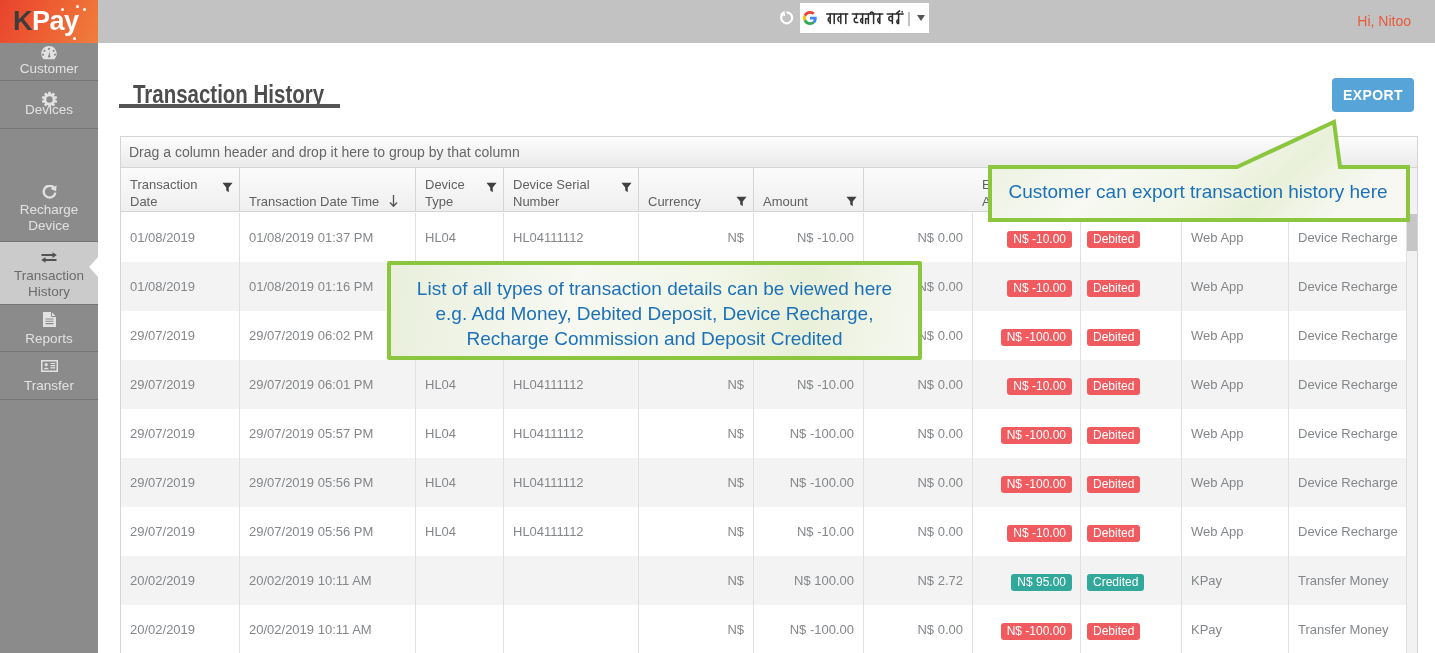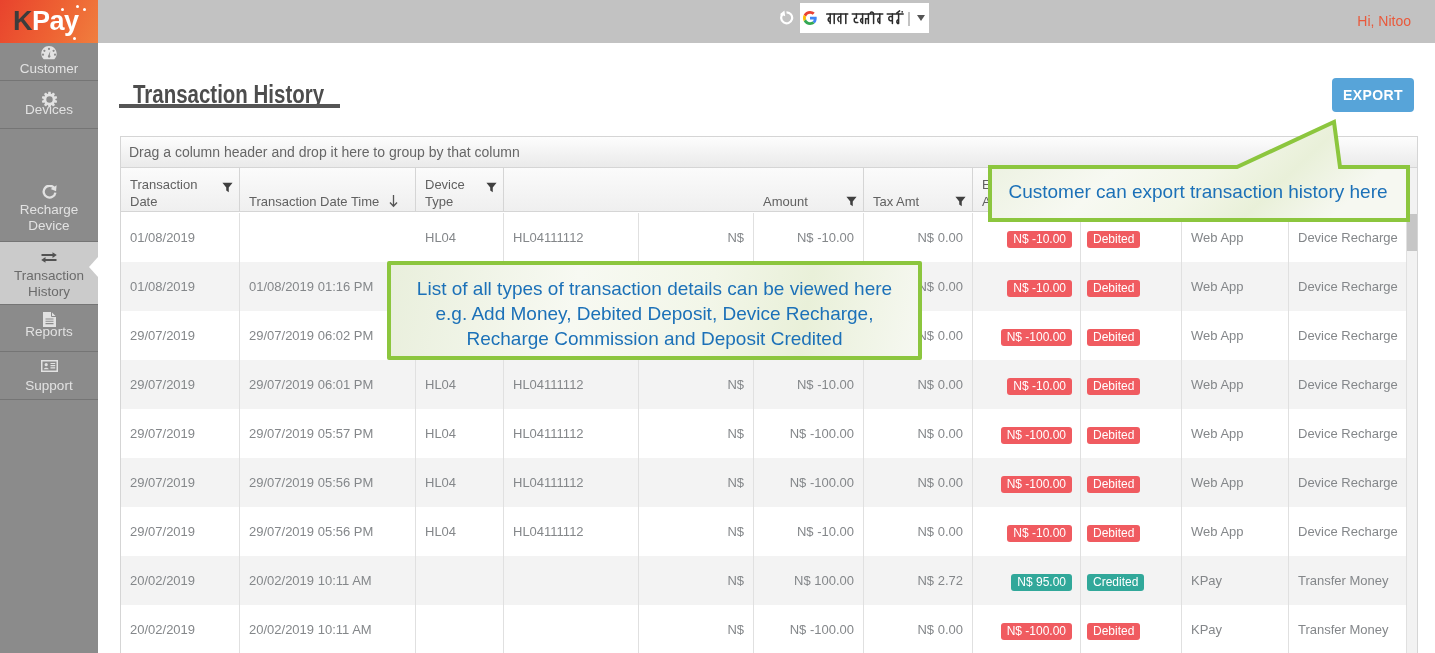--- a/index.html
+++ b/index.html
@@ -157,30 +157,30 @@
           </svg></div>
         <div class="lb" style="top:26px">Transaction</div>
         <div class="lb" style="top:42px">History</div>
       </div>
       <div class="sitem" style="top: 262px; height: 47px;">
         <div class="ic" style="top:7px"><svg width="13" height="15" viewBox="0 0 13 15">
             <path d="M0 0 H8.5 L13 4.5 V15 H0 Z" fill="#e2e2e2"></path>
             <path d="M8.5 0 L8.5 4.5 L13 4.5" fill="none" stroke="#8b8b8b" stroke-width="1"></path>
             <path d="M2.5 7 H10.5 M2.5 9.3 H10.5 M2.5 11.6 H10.5" stroke="#8b8b8b" stroke-width="1.1"></path>
           </svg></div>
-        <div class="lb" style="top:19px">Reports</div>
+        <div class="lb" style="top:26px">Reports</div>
       </div>
       <div class="sitem" style="top: 309px; height: 48px;">
         <div class="ic" style="top:8px"><svg width="17" height="12" viewBox="0 0 17 12">
             <path d="M0 0 H17 V12 H0 Z M1.5 1.5 V10.5 H15.5 V1.5 Z" fill="#e2e2e2" fill-rule="evenodd"></path>
             <circle cx="5.2" cy="4.7" r="1.6" fill="#e2e2e2"></circle>
             <path d="M2.7 9.3 C2.7 7.2 7.7 7.2 7.7 9.3 Z" fill="#e2e2e2"></path>
             <path d="M9.5 3.5 H14.2 M9.5 5.7 H14.2 M9.5 7.9 H14.2" stroke="#e2e2e2" stroke-width="1.2"></path>
           </svg></div>
-        <div class="lb" style="top:26px">Support</div>
+        <div class="lb" style="top:26px">Transfer</div>
       </div>
     </div>
   <div id="notch"></div>
 
   <div id="title">Transaction History</div>
   <div id="titleline"></div>
   <div id="export">EXPORT</div>
 
   <div id="grid">
     <div id="dragbar">Drag a column header and drop it here to group by that column</div>
@@ -197,32 +197,39 @@
               <path d="M4.5 0 V11 M1 7.5 L4.5 11.3 L8 7.5" stroke="#555" stroke-width="1.3" fill="none"></path>
             </svg></div>
         </div>
         <div class="hc" style="left:295px;width:88px">
           <div class="tx" style="top:9px">Device</div>
           <div class="tx" style="top:26px">Type</div>
           <div class="funnel" style="right:6px;top:13px"><svg width="11" height="11" viewBox="0 0 13 13">
               <path d="M0.5 1 H12.5 L8 6.5 V12 L5 10 V6.5 Z" fill="#404040"></path>
             </svg></div>
         </div>
+        <div class="hc" style="left:383px;width:135px">
+          <div class="tx" style="top:9px">Device Serial</div>
+          <div class="tx" style="top:26px">Number</div>
+          <div class="funnel" style="right:6px;top:13px"><svg width="11" height="11" viewBox="0 0 13 13">
+              <path d="M0.5 1 H12.5 L8 6.5 V12 L5 10 V6.5 Z" fill="#404040"></path>
+            </svg></div>
+        </div>
+        <div class="hc" style="left:518px;width:115px">
+          <div class="tx" style="top:26px">Currency</div>
+          <div class="funnel" style="right:6px;top:27px"><svg width="11" height="11" viewBox="0 0 13 13">
+              <path d="M0.5 1 H12.5 L8 6.5 V12 L5 10 V6.5 Z" fill="#404040"></path>
+            </svg></div>
+        </div>
         <div class="hc" style="left:633px;width:110px">
           <div class="tx" style="top:26px">Amount</div>
           <div class="funnel" style="right:6px;top:27px"><svg width="11" height="11" viewBox="0 0 13 13">
               <path d="M0.5 1 H12.5 L8 6.5 V12 L5 10 V6.5 Z" fill="#404040"></path>
             </svg></div>
         </div>
-        <div class="hc" style="left:743px;width:109px">
-          <div class="tx" style="top:26px">Tax Amt</div>
-          <div class="funnel" style="right:6px;top:27px"><svg width="11" height="11" viewBox="0 0 13 13">
-              <path d="M0.5 1 H12.5 L8 6.5 V12 L5 10 V6.5 Z" fill="#404040"></path>
-            </svg></div>
-        </div>
         <div class="hc" style="left:852px;width:108px">
           <div class="tx" style="top:9px">Effective</div>
           <div class="tx" style="top:26px">Amount</div>
           <div class="funnel" style="right:6px;top:13px"><svg width="11" height="11" viewBox="0 0 13 13">
               <path d="M0.5 1 H12.5 L8 6.5 V12 L5 10 V6.5 Z" fill="#404040"></path>
             </svg></div>
         </div>
         <div class="hc" style="left:960px;width:101px">
           <div class="tx" style="top:9px">Transaction</div>
           <div class="tx" style="top:26px">Status</div>
@@ -241,20 +248,21 @@
           <div class="tx" style="top:9px">Transaction</div>
           <div class="tx" style="top:26px">Type</div>
           <div class="funnel" style="right:6px;top:13px"><svg width="11" height="11" viewBox="0 0 13 13">
               <path d="M0.5 1 H12.5 L8 6.5 V12 L5 10 V6.5 Z" fill="#404040"></path>
             </svg></div>
         </div>
       </div>
     <div id="tbody">
         <div class="row" style="top:0px">
           <div class="cell" style="left:0px;width:119px">01/08/2019</div>
+          <div class="cell" style="left:119px;width:176px">01/08/2019 01:37 PM</div>
           <div class="cell" style="left:295px;width:88px">HL04</div>
           <div class="cell" style="left:383px;width:135px">HL04111112</div>
           <div class="cell r" style="left:518px;width:115px">N$</div>
           <div class="cell r" style="left:633px;width:110px">N$ -10.00</div>
           <div class="cell r" style="left:743px;width:109px">N$ 0.00</div>
           <div class="cell" style="left:852px;width:108px;padding:0"></div>
           <div class="bwrap right" style="left:852px;width:99px">
             <span class="badge red">N$ -10.00</span>
           </div>
           <div class="cell" style="left:960px;width:101px;padding:0"></div>

